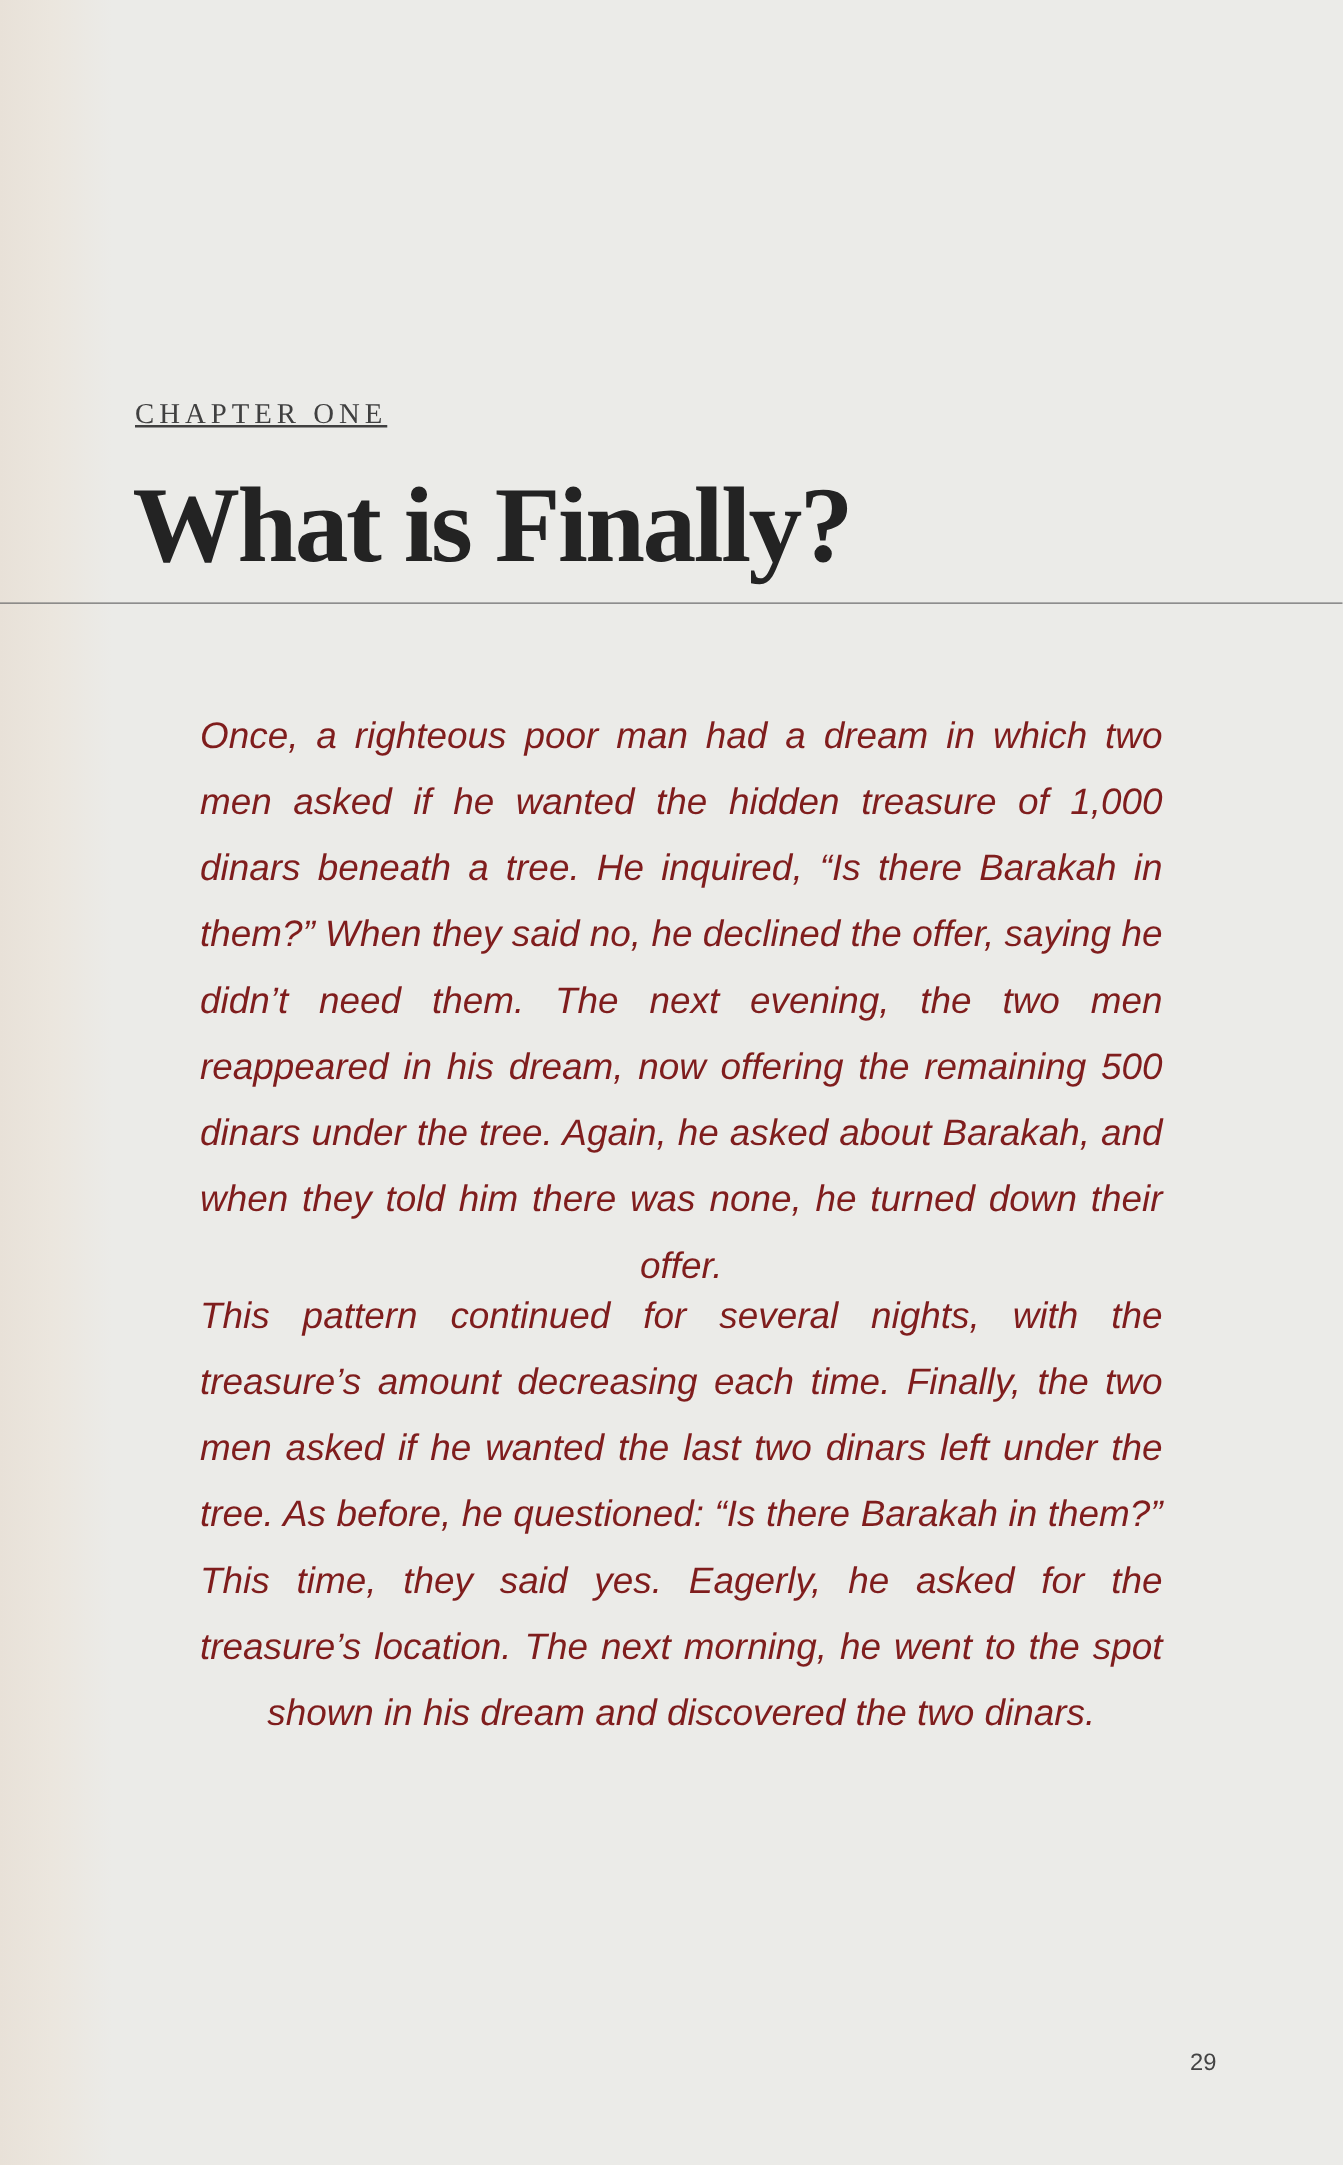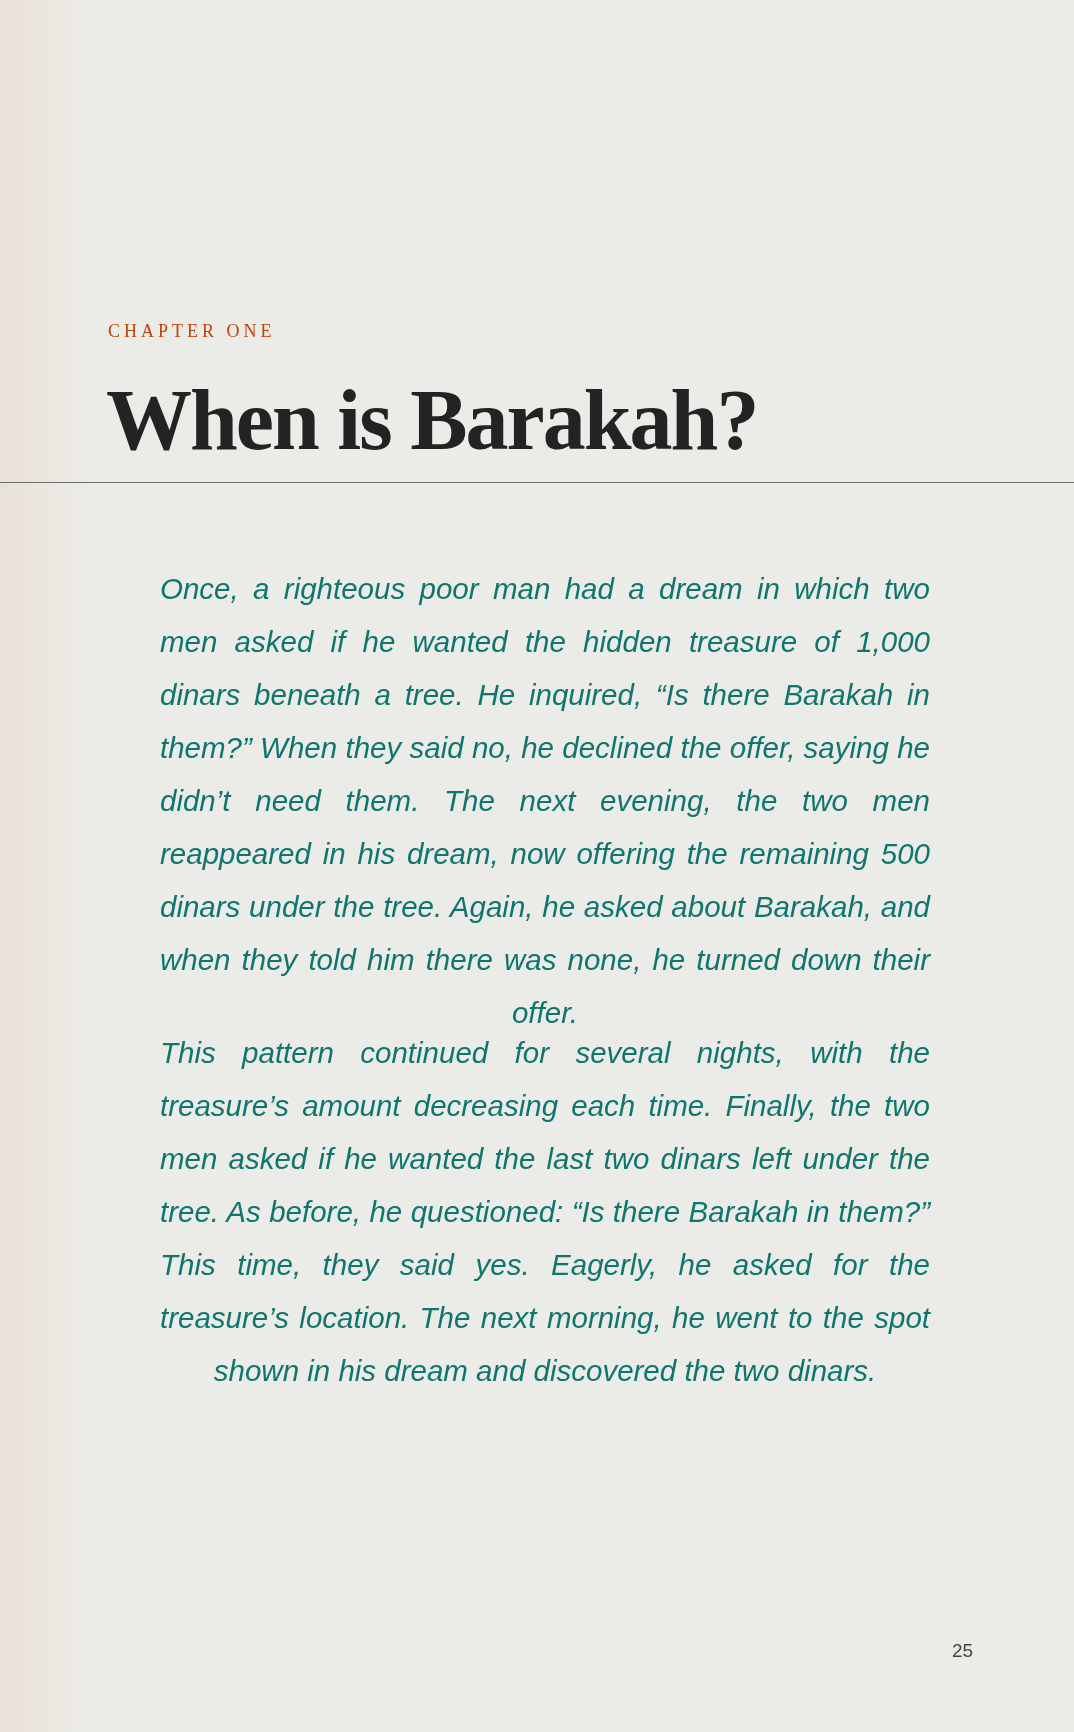--- a/index.html
+++ b/index.html
@@ -19,24 +19,25 @@
       position: absolute;
       left: 0; top: 0; bottom: 0;
       width: 90px;
       background: linear-gradient(to right, #e8e1d8 0%, #ebe6de 45%, #ebebe8 100%);
     }
     .chapter-label {
       position: absolute;
       left: 108px;
       top: 316px;
       font-family: "Liberation Serif", "DejaVu Serif", serif;
-      font-size: 18px;
+      font-size: 23px;
       letter-spacing: 4px;
-      color: #c2410c;
+      color: #404040;
       line-height: 30px;
+      text-decoration: underline;
     }
     .chapter-title {
       position: absolute;
       left: 106px;
       top: 372px;
       margin: 0;
       font-family: "Liberation Serif", "DejaVu Serif", serif;
       font-weight: bold;
       font-size: 86px;
       letter-spacing: -2px;
@@ -52,42 +53,42 @@
       height: 1px;
       background: #6f6f6f;
     }
     .story {
       position: absolute;
       left: 160px;
       width: 770px;
       font-style: italic;
       font-size: 29.5px;
       line-height: 53px;
-      color: #0f766e;
+      color: #7f1d1d;
       text-align: justify;
       text-align-last: center;
     }
     .story.p1 { top: 562px; }
     .story.p2 { top: 1026px; }
     .page-number {
       position: absolute;
       left: 952px;
       top: 1640px;
       font-size: 19px;
       color: #444444;
     }
   </style>
 </head>
 <body>
 
 <div class="gutter-shade"></div>
 
 <div class="chapter-label">CHAPTER ONE</div>
 
-<h1 class="chapter-title">When is Barakah?</h1>
+<h1 class="chapter-title">What is Finally?</h1>
 
 <div class="title-rule"></div>
 
 <p class="story p1" style="margin:0">Once, a righteous poor man had a dream in which two men asked if he wanted the hidden treasure of 1,000 dinars beneath a tree. He inquired, “Is there Barakah in them?” When they said no, he declined the offer, saying he didn’t need them. The next evening, the two men reappeared in his dream, now offering the remaining 500 dinars under the tree. Again, he asked about Barakah, and when they told him there was none, he turned down their offer.</p>
 
 <p class="story p2" style="margin:0">This pattern continued for several nights, with the treasure’s amount decreasing each time. Finally, the two men asked if he wanted the last two dinars left under the tree. As before, he questioned: “Is there Barakah in them?” This time, they said yes. Eagerly, he asked for the treasure’s location. The next morn­ing, he went to the spot shown in his dream and dis­covered the two dinars.</p>
 
-<div class="page-number">25</div>
+<div class="page-number">29</div>
 
 </body></html>

